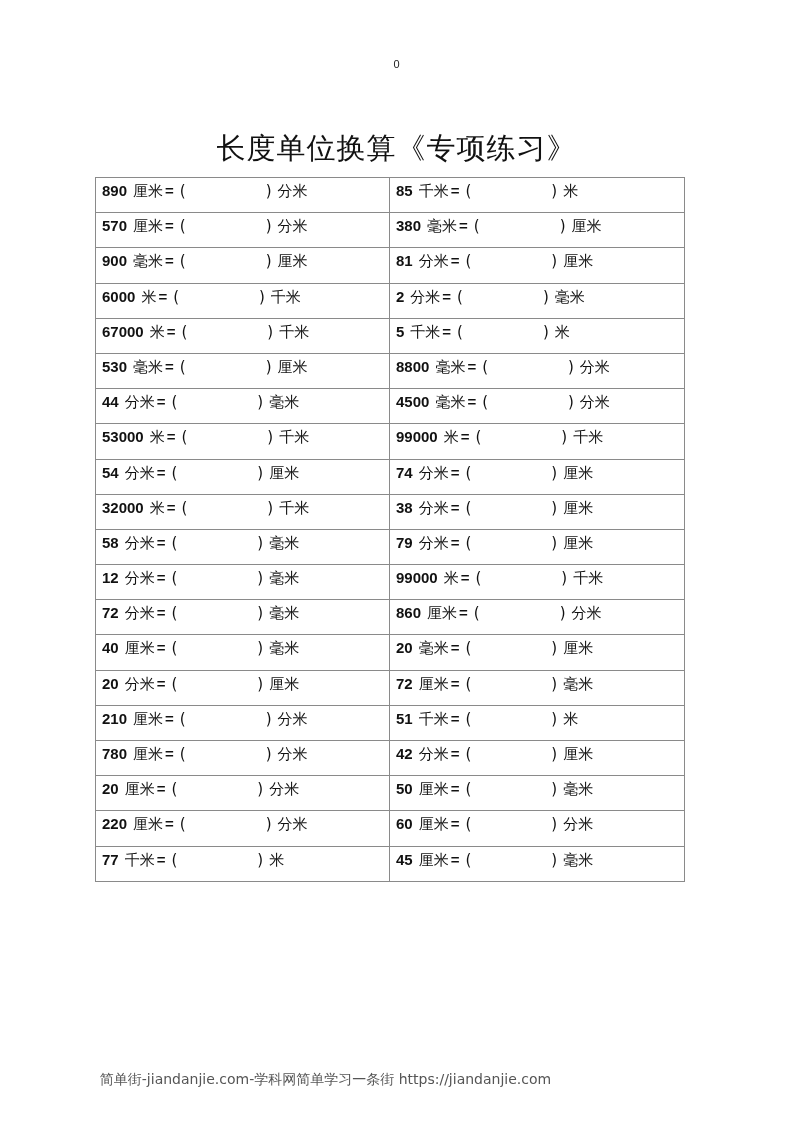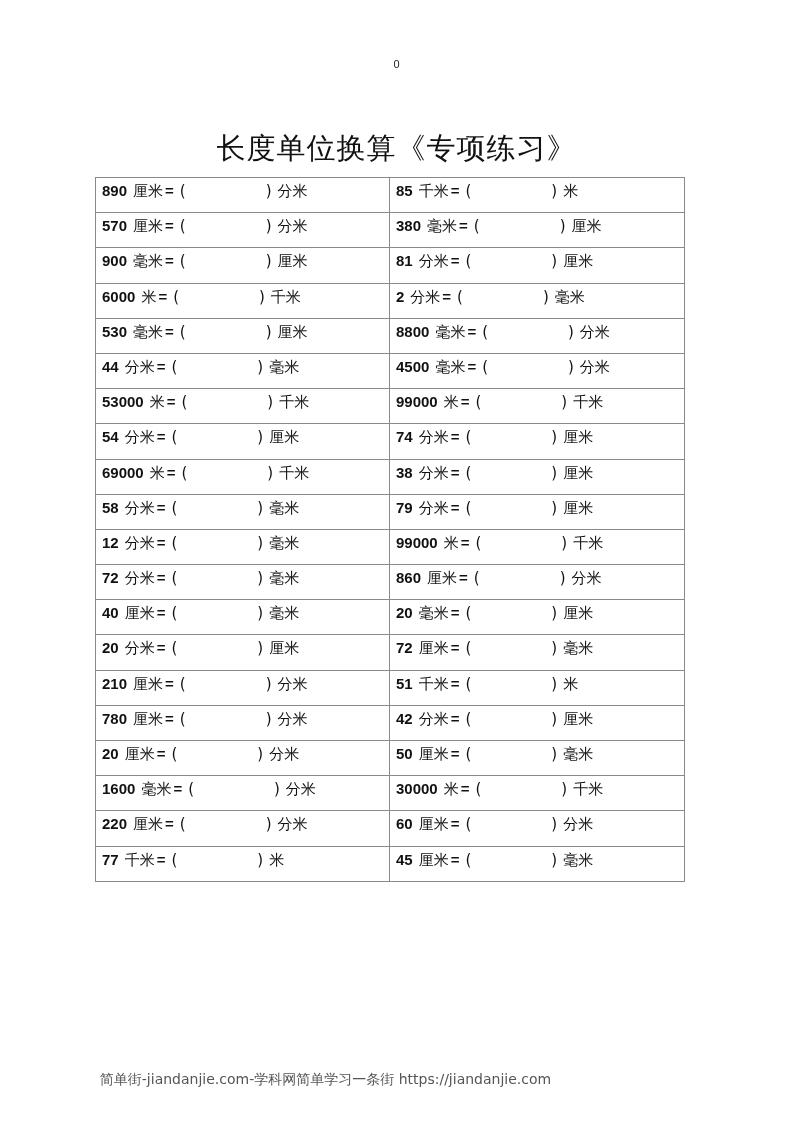--- a/index.html
+++ b/index.html
@@ -128,20 +128,28 @@
       <tr>
         <td>
           <div class="cell"><span class="num">6000</span><span class="unit-from">米</span><span class="eq">=</span><span class="paren-open">(</span><span class="answer-slot"></span><span class="paren-close">)</span><span class="unit-to">千米</span></div>
         </td>
         <td>
           <div class="cell"><span class="num">2</span><span class="unit-from">分米</span><span class="eq">=</span><span class="paren-open">(</span><span class="answer-slot"></span><span class="paren-close">)</span><span class="unit-to">毫米</span></div>
         </td>
       </tr>
       <tr>
         <td>
+          <div class="cell"><span class="num">67000</span><span class="unit-from">米</span><span class="eq">=</span><span class="paren-open">(</span><span class="answer-slot"></span><span class="paren-close">)</span><span class="unit-to">千米</span></div>
+        </td>
+        <td>
+          <div class="cell"><span class="num">5</span><span class="unit-from">千米</span><span class="eq">=</span><span class="paren-open">(</span><span class="answer-slot"></span><span class="paren-close">)</span><span class="unit-to">米</span></div>
+        </td>
+      </tr>
+      <tr>
+        <td>
           <div class="cell"><span class="num">530</span><span class="unit-from">毫米</span><span class="eq">=</span><span class="paren-open">(</span><span class="answer-slot"></span><span class="paren-close">)</span><span class="unit-to">厘米</span></div>
         </td>
         <td>
           <div class="cell"><span class="num">8800</span><span class="unit-from">毫米</span><span class="eq">=</span><span class="paren-open">(</span><span class="answer-slot"></span><span class="paren-close">)</span><span class="unit-to">分米</span></div>
         </td>
       </tr>
       <tr>
         <td>
           <div class="cell"><span class="num">44</span><span class="unit-from">分米</span><span class="eq">=</span><span class="paren-open">(</span><span class="answer-slot"></span><span class="paren-close">)</span><span class="unit-to">毫米</span></div>
         </td>
@@ -160,21 +168,21 @@
       <tr>
         <td>
           <div class="cell"><span class="num">54</span><span class="unit-from">分米</span><span class="eq">=</span><span class="paren-open">(</span><span class="answer-slot"></span><span class="paren-close">)</span><span class="unit-to">厘米</span></div>
         </td>
         <td>
           <div class="cell"><span class="num">74</span><span class="unit-from">分米</span><span class="eq">=</span><span class="paren-open">(</span><span class="answer-slot"></span><span class="paren-close">)</span><span class="unit-to">厘米</span></div>
         </td>
       </tr>
       <tr>
         <td>
-          <div class="cell"><span class="num">69000</span><span class="unit-from">米</span><span class="eq">=</span><span class="paren-open">(</span><span class="answer-slot"></span><span class="paren-close">)</span><span class="unit-to">千米</span></div>
+          <div class="cell"><span class="num">32000</span><span class="unit-from">米</span><span class="eq">=</span><span class="paren-open">(</span><span class="answer-slot"></span><span class="paren-close">)</span><span class="unit-to">千米</span></div>
         </td>
         <td>
           <div class="cell"><span class="num">38</span><span class="unit-from">分米</span><span class="eq">=</span><span class="paren-open">(</span><span class="answer-slot"></span><span class="paren-close">)</span><span class="unit-to">厘米</span></div>
         </td>
       </tr>
       <tr>
         <td>
           <div class="cell"><span class="num">58</span><span class="unit-from">分米</span><span class="eq">=</span><span class="paren-open">(</span><span class="answer-slot"></span><span class="paren-close">)</span><span class="unit-to">毫米</span></div>
         </td>
         <td>
@@ -228,28 +236,20 @@
         <td>
           <div class="cell"><span class="num">42</span><span class="unit-from">分米</span><span class="eq">=</span><span class="paren-open">(</span><span class="answer-slot"></span><span class="paren-close">)</span><span class="unit-to">厘米</span></div>
         </td>
       </tr>
       <tr>
         <td>
           <div class="cell"><span class="num">20</span><span class="unit-from">厘米</span><span class="eq">=</span><span class="paren-open">(</span><span class="answer-slot"></span><span class="paren-close">)</span><span class="unit-to">分米</span></div>
         </td>
         <td>
           <div class="cell"><span class="num">50</span><span class="unit-from">厘米</span><span class="eq">=</span><span class="paren-open">(</span><span class="answer-slot"></span><span class="paren-close">)</span><span class="unit-to">毫米</span></div>
-        </td>
-      </tr>
-      <tr>
-        <td>
-          <div class="cell"><span class="num">1600</span><span class="unit-from">毫米</span><span class="eq">=</span><span class="paren-open">(</span><span class="answer-slot"></span><span class="paren-close">)</span><span class="unit-to">分米</span></div>
-        </td>
-        <td>
-          <div class="cell"><span class="num">30000</span><span class="unit-from">米</span><span class="eq">=</span><span class="paren-open">(</span><span class="answer-slot"></span><span class="paren-close">)</span><span class="unit-to">千米</span></div>
         </td>
       </tr>
       <tr>
         <td>
           <div class="cell"><span class="num">220</span><span class="unit-from">厘米</span><span class="eq">=</span><span class="paren-open">(</span><span class="answer-slot"></span><span class="paren-close">)</span><span class="unit-to">分米</span></div>
         </td>
         <td>
           <div class="cell"><span class="num">60</span><span class="unit-from">厘米</span><span class="eq">=</span><span class="paren-open">(</span><span class="answer-slot"></span><span class="paren-close">)</span><span class="unit-to">分米</span></div>
         </td>
       </tr>

